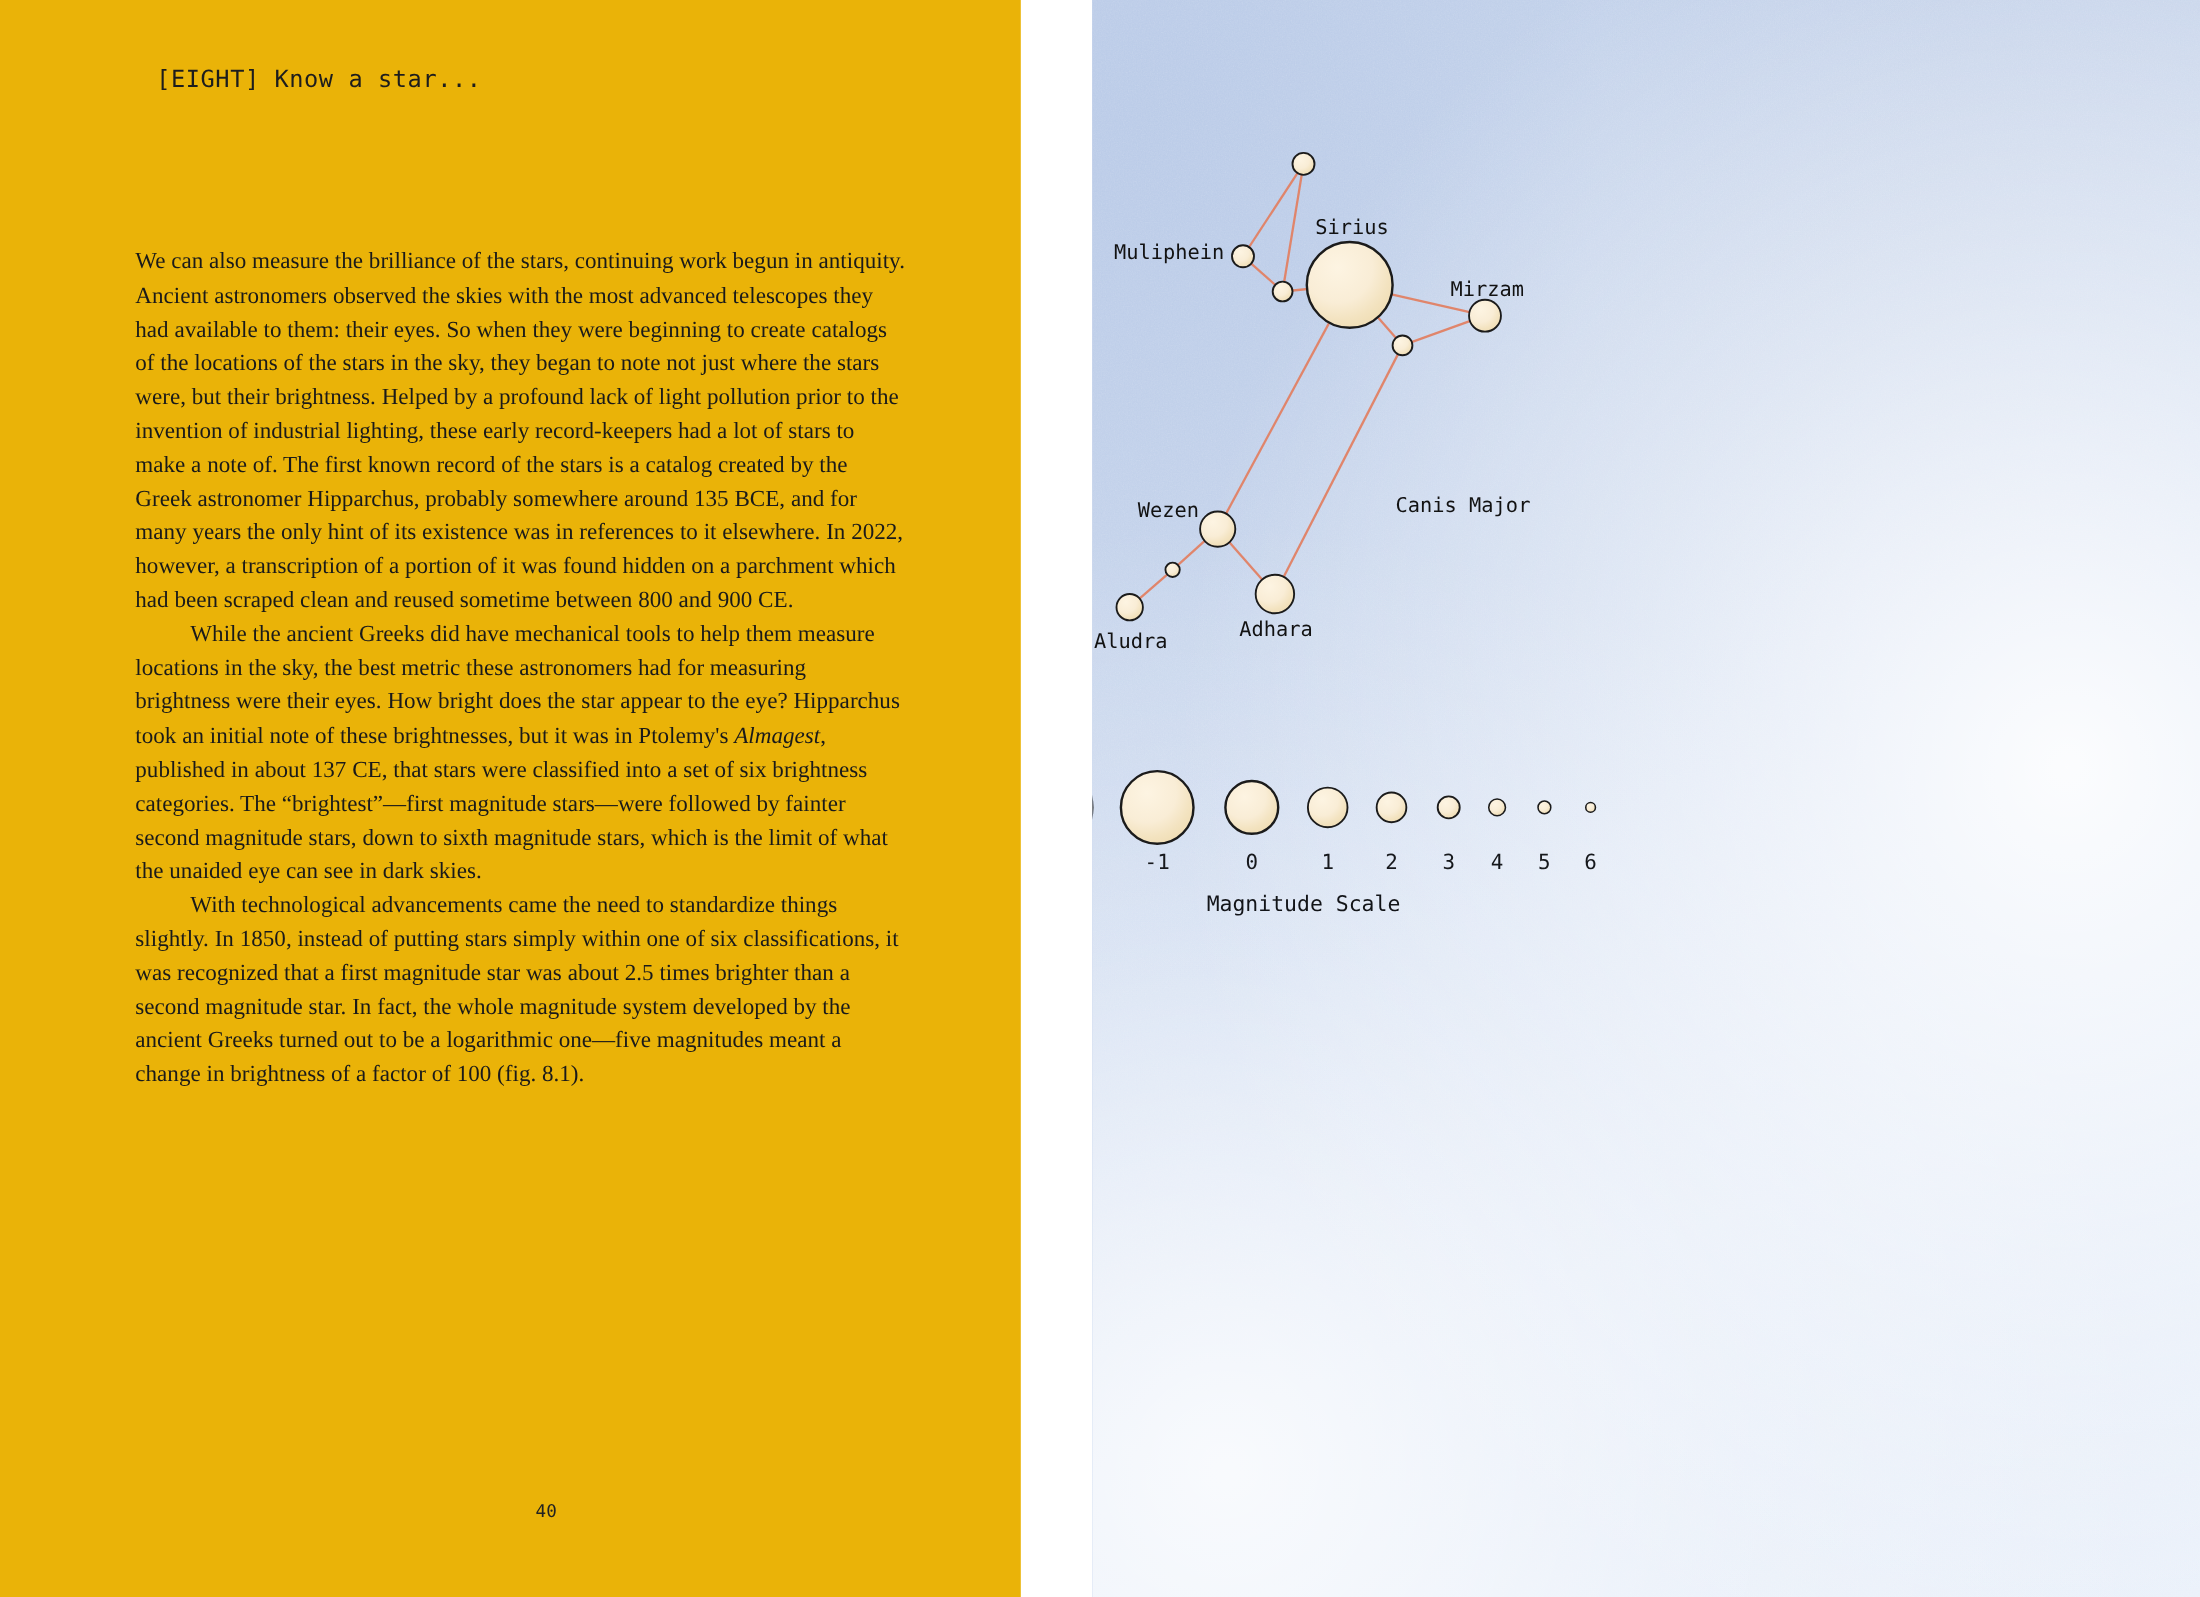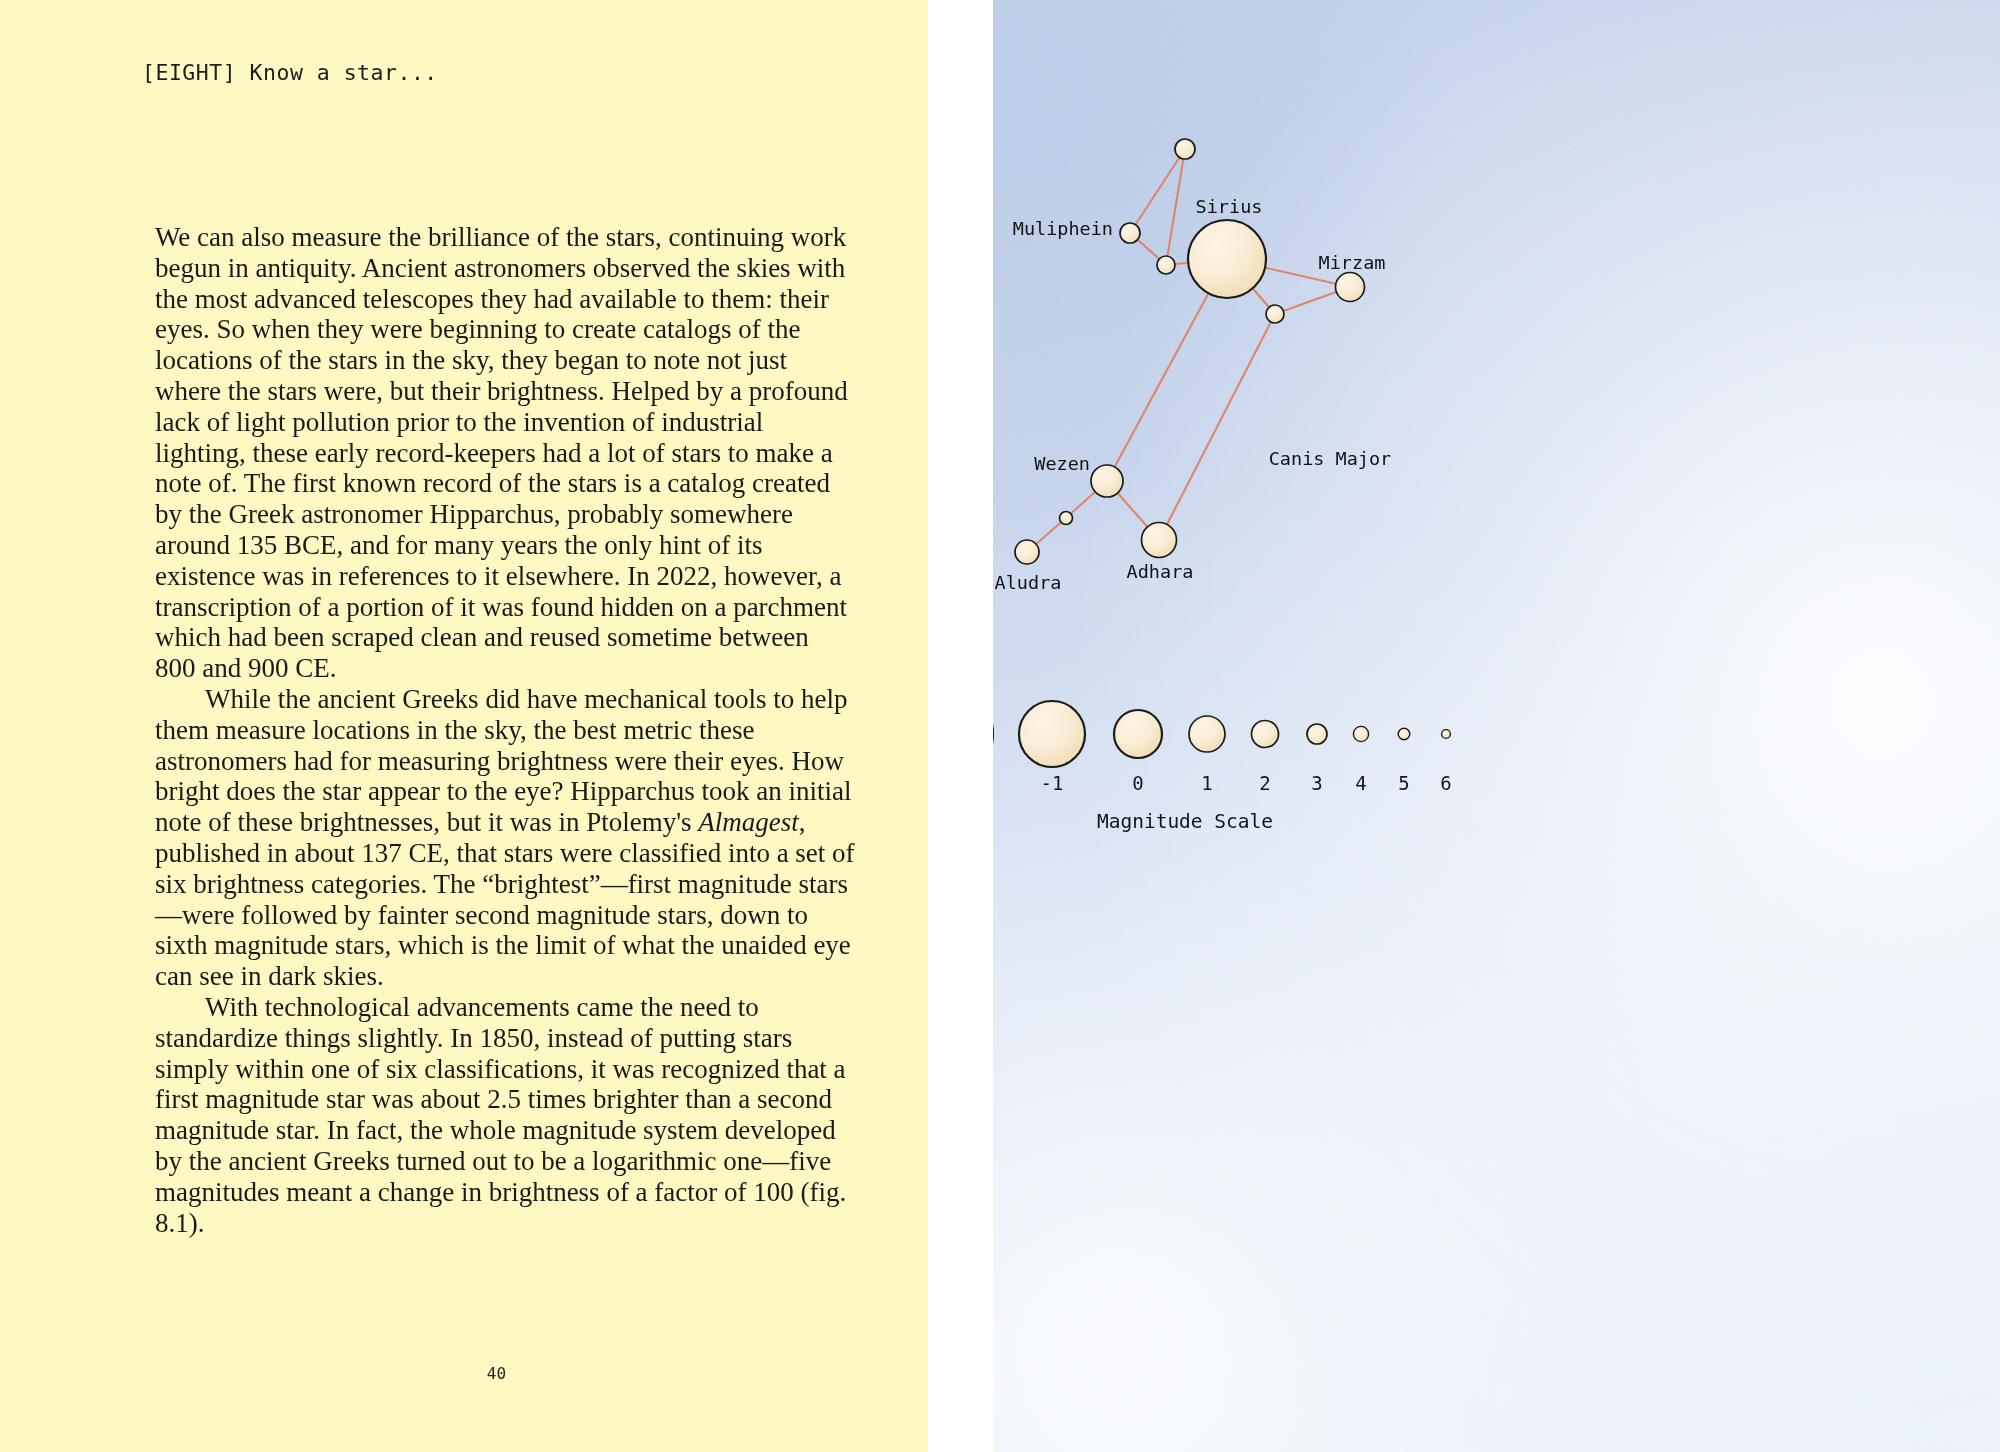--- a/index.html
+++ b/index.html
@@ -14,21 +14,21 @@
     overflow: hidden;
     font-family: "Liberation Serif", serif;
   }
 
   
   #left-page {
     position: absolute;
     left: 0; top: 0;
     width: 928px;
     height: 1452px;
-    background: #fef9c3;
+    background: #eab308;
   }
   #chapter-eyebrow {
     position: absolute;
     left: 142px;
     top: 60px;
     font-family: "DejaVu Sans Mono", monospace;
     font-size: 21.5px;
     letter-spacing: 0.5px;
     color: #1d1d1d;
     white-space: nowrap;
@@ -38,25 +38,25 @@
     left: 140px;
     top: 95px;
     font-family: "DejaVu Sans Mono", monospace;
     font-size: 39px;
     color: #141414;
     letter-spacing: 0px;
     white-space: nowrap;
   }
   #body-copy {
     position: absolute;
-    left: 155px;
+    left: 123px;
     top: 222px;
     width: 700px;
     font-family: "Liberation Serif", serif;
-    font-size: 27px;
+    font-size: 21px;
     line-height: 30.8px;
     color: #1a1a1a;
     text-align: left;
   }
   #body-copy p {
     margin: 0;
   }
   #body-copy p + p {
     text-indent: 50px;
   }

